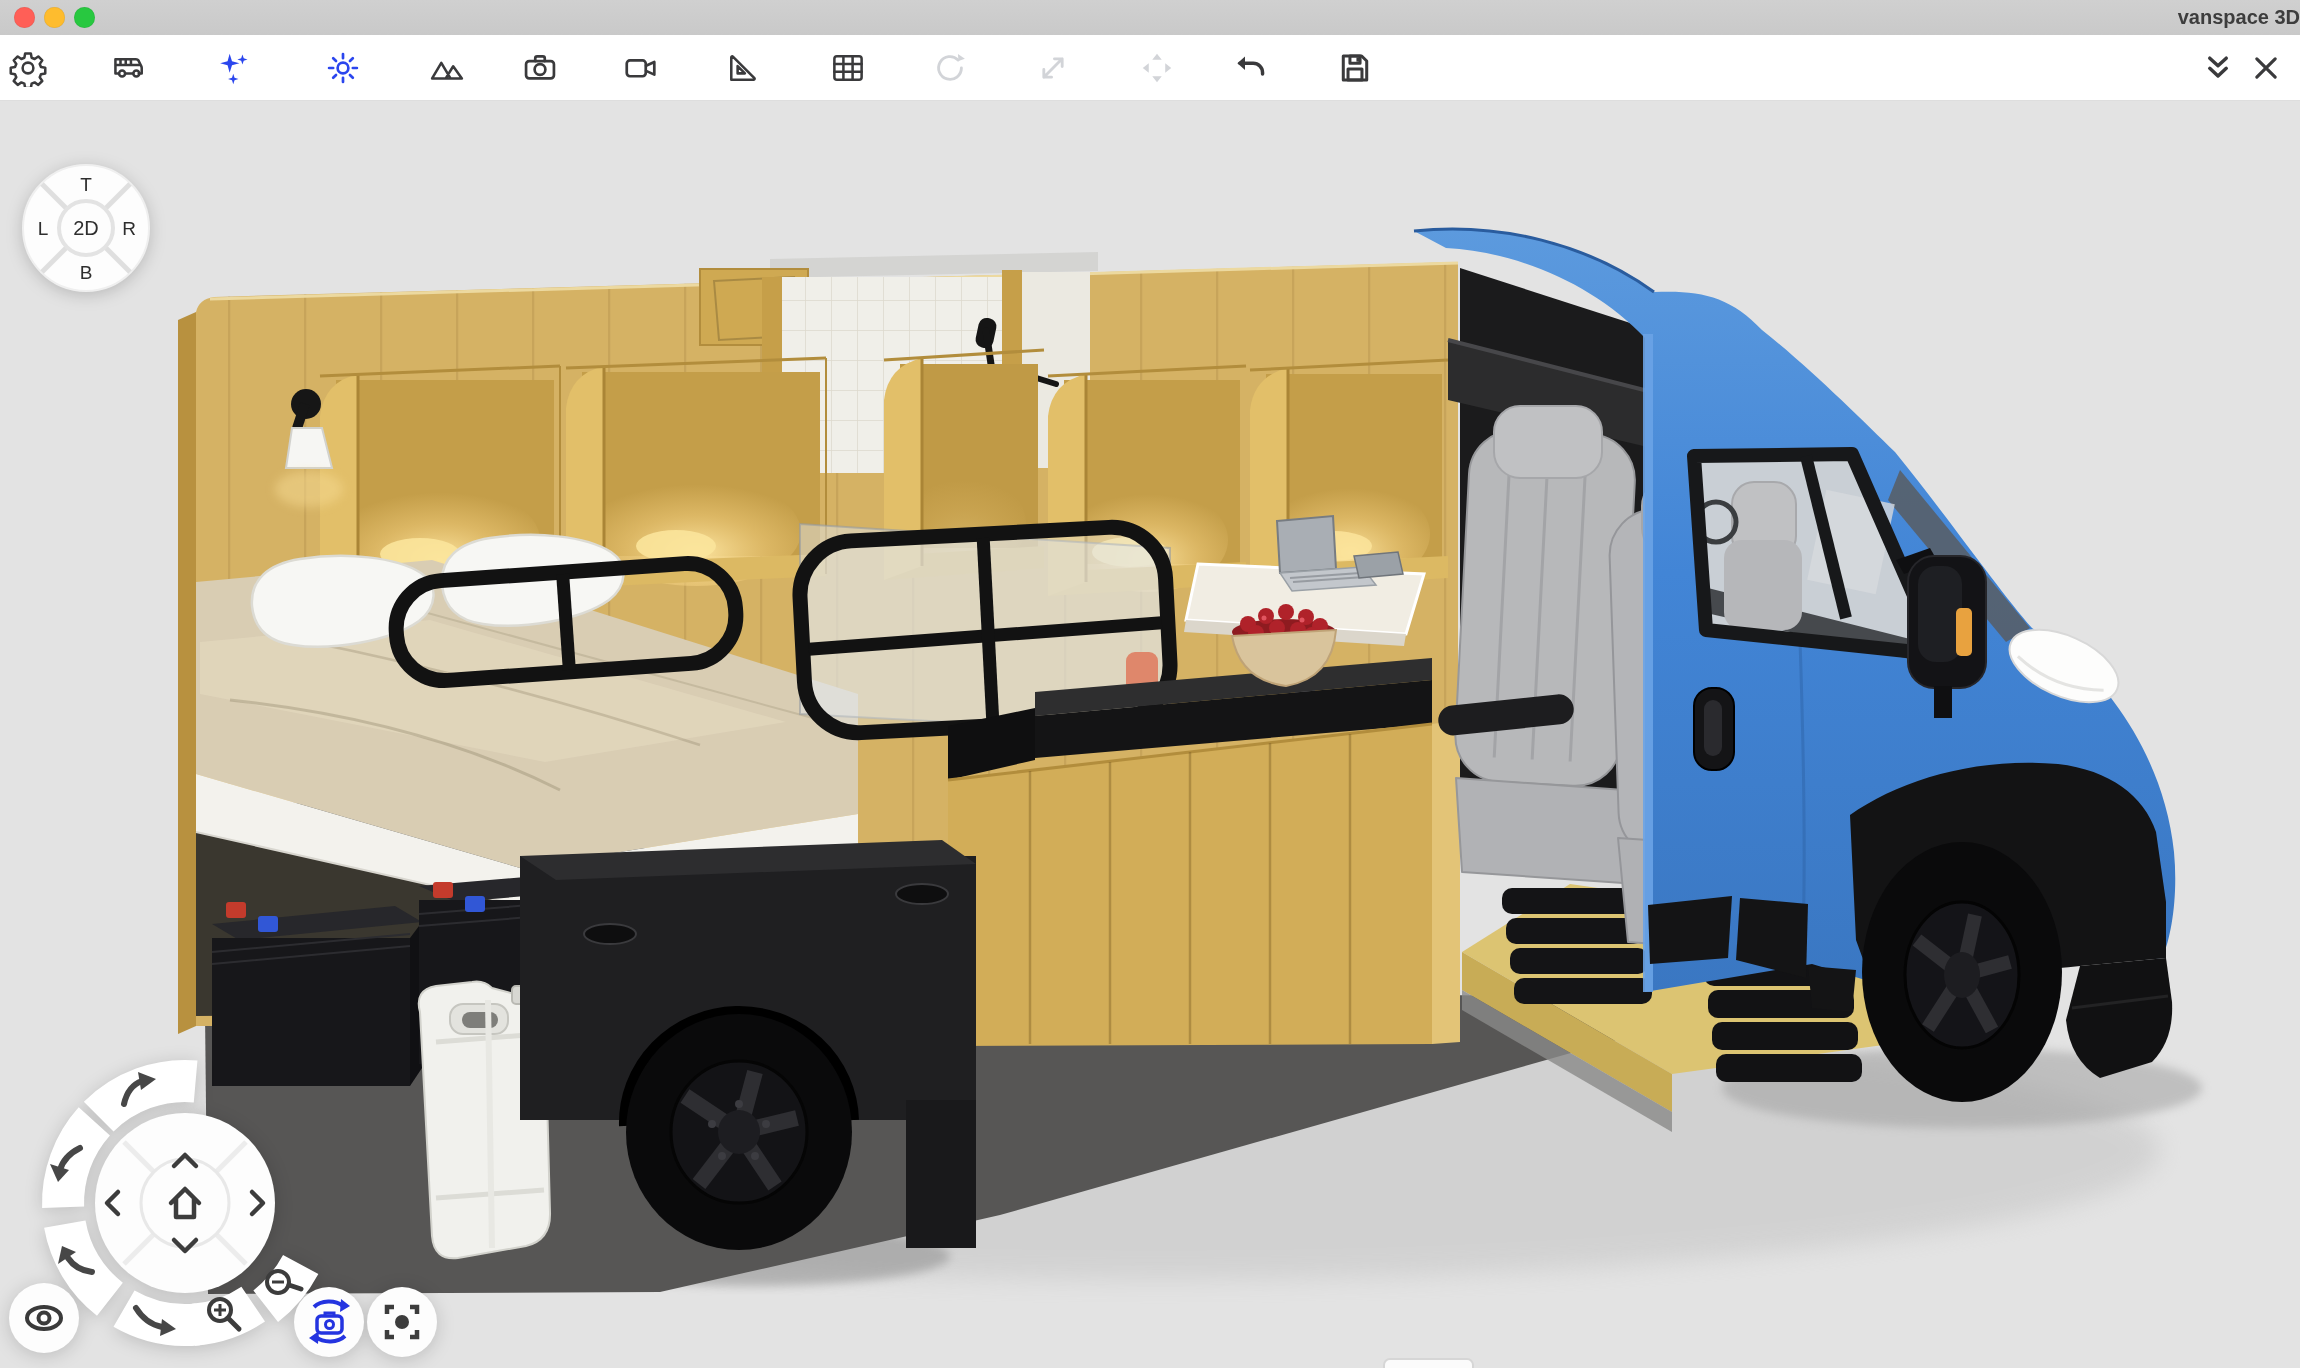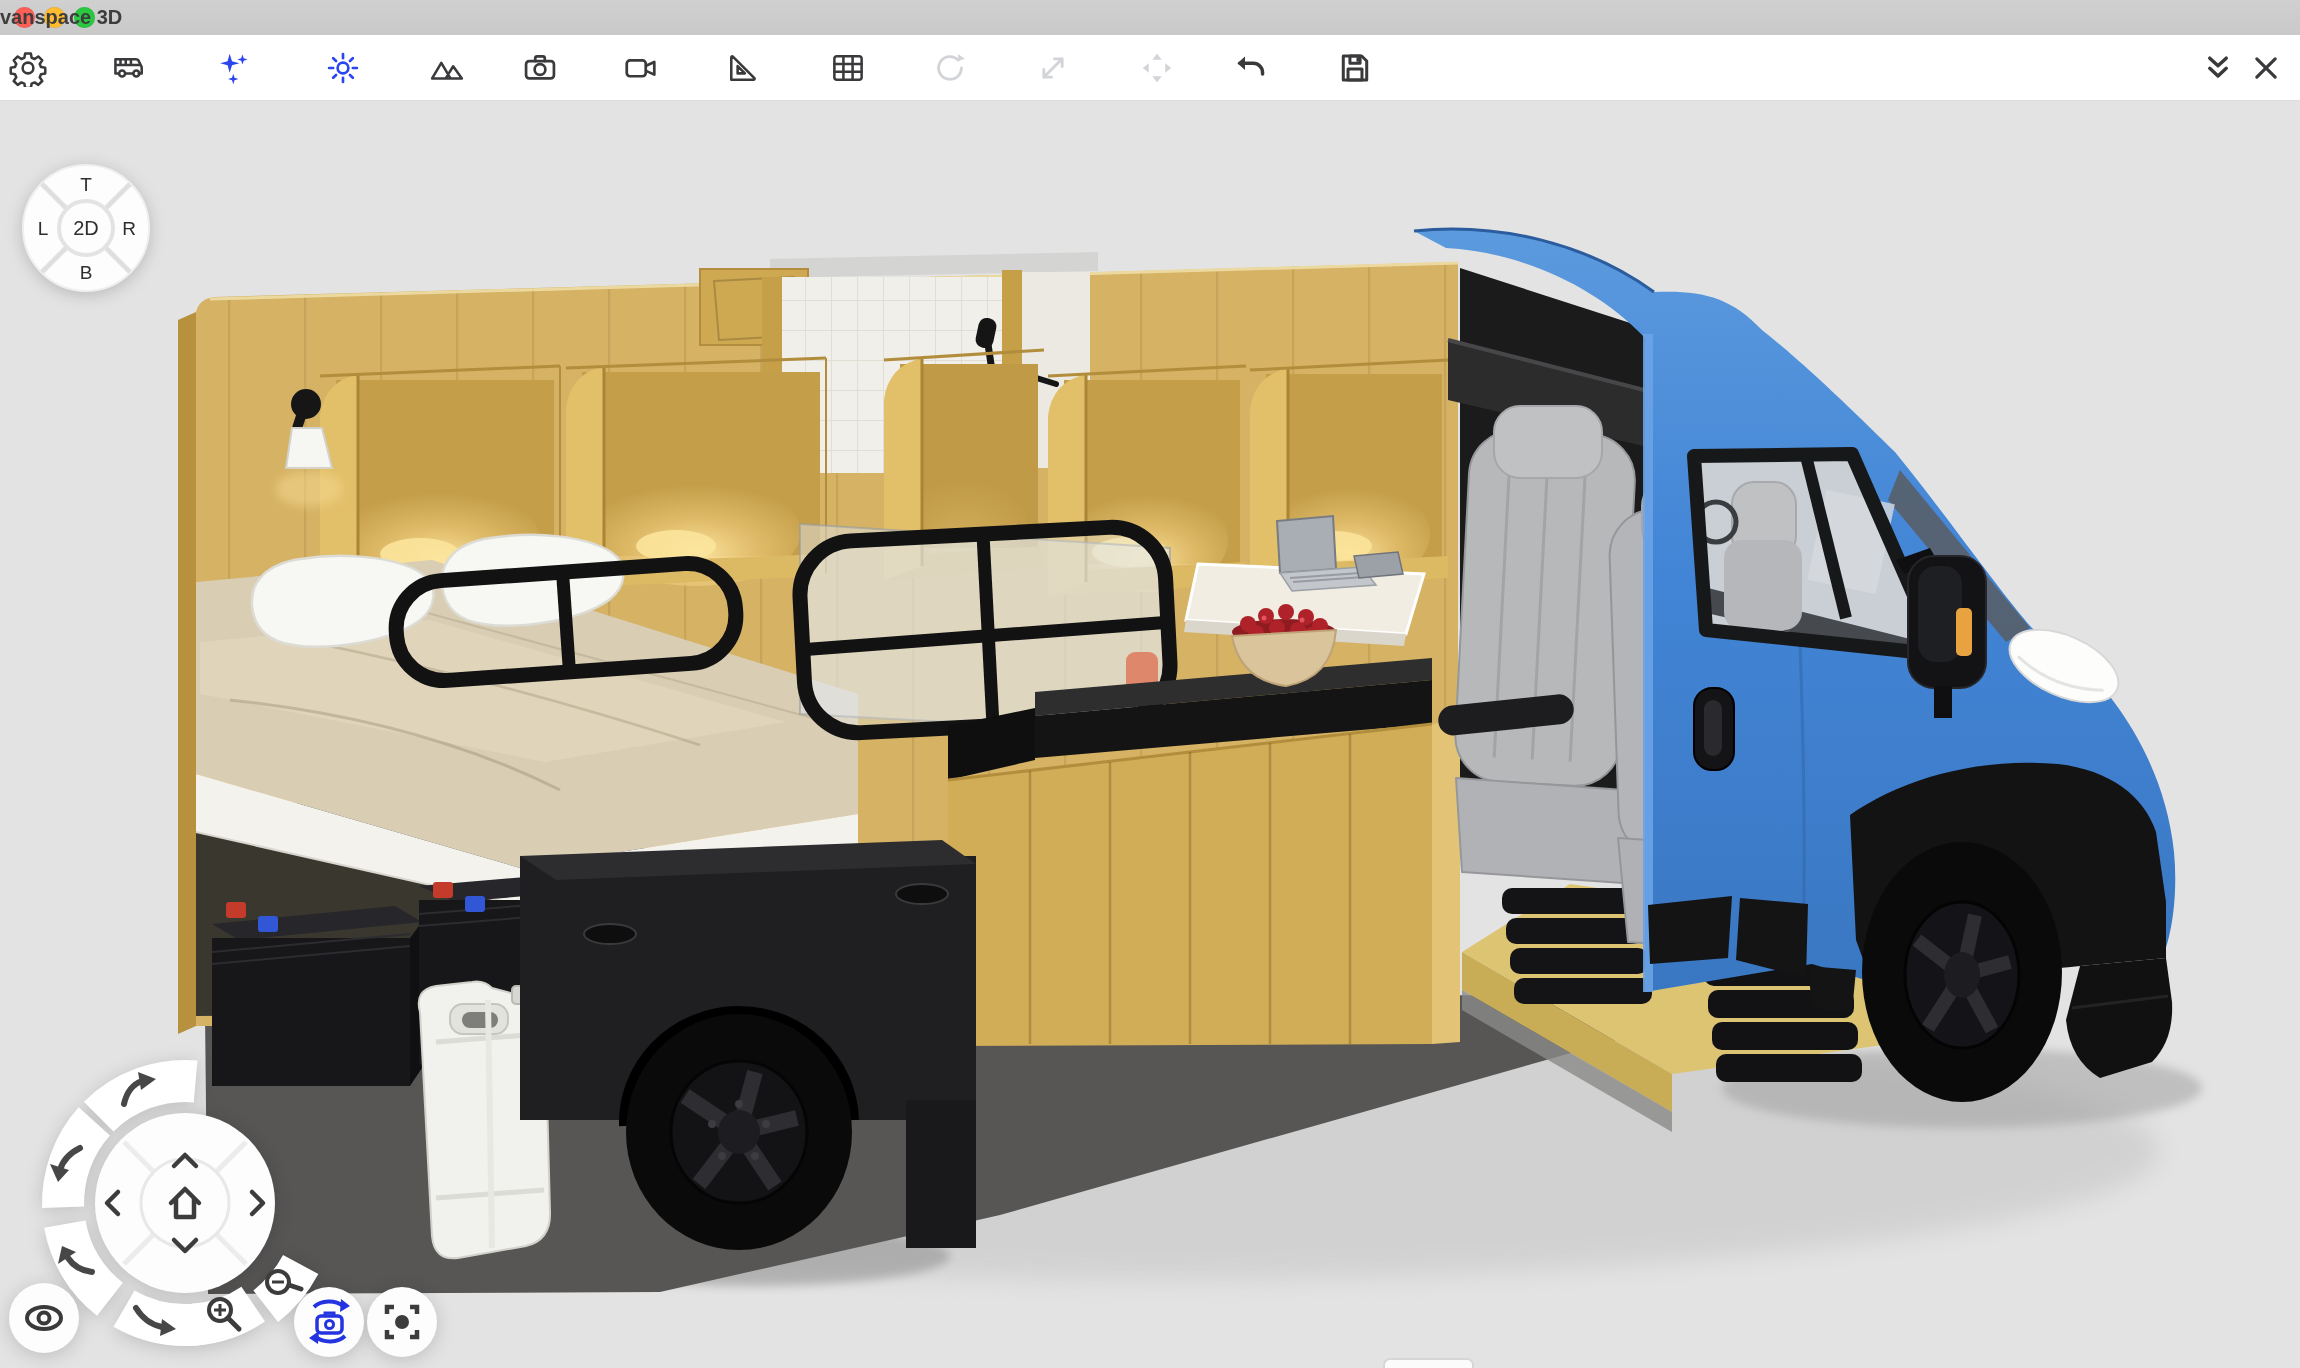--- a/index.html
+++ b/index.html
@@ -9,21 +9,21 @@
   html,body{margin:0;padding:0}
   body{width:2300px;height:1368px;overflow:hidden;position:relative;
        font-family:"Liberation Sans",sans-serif;background:var(--viewport);}
   
   #titlebar{position:absolute;top:0;left:0;width:2300px;height:35px;z-index:40;
             background:linear-gradient(#d0d0d0,var(--titlebar));border-bottom:1px solid #ababab;}
   .tl{position:absolute;top:7px;width:21px;height:21px;border-radius:50%;box-shadow:inset 0 0 1px rgba(0,0,0,.25);}
   #tl-close{left:14px;background:var(--t-red);}
   #tl-min{left:44px;background:var(--t-yellow);}
   #tl-zoom{left:74px;background:var(--t-green);}
-  #win-title{position:absolute;top:0;left:0;width:100%;height:35px;line-height:35px;text-align:left;
+  #win-title{position:absolute;top:0;left:0;width:100%;height:35px;line-height:35px;text-align:right;
              font-size:20px;font-weight:700;color:#3d3d3d;pointer-events:none;}
   #toolbar{position:absolute;top:35px;left:0;width:2300px;height:65px;background:var(--toolbar);
            border-bottom:1px solid #dedede;z-index:40;}
   .tbtn{position:absolute;top:5px;width:56px;height:56px;border:none;background:transparent;padding:0;
         display:flex;align-items:center;justify-content:center;color:#3a3a3c;cursor:pointer;border-radius:8px;}
   .tbtn.active{color:var(--accent);}
   .tbtn.disabled{color:#d2d4d8;}
   .tbtn svg{display:block}
   
   #view-widget{position:absolute;left:2px;top:144px;z-index:30;

